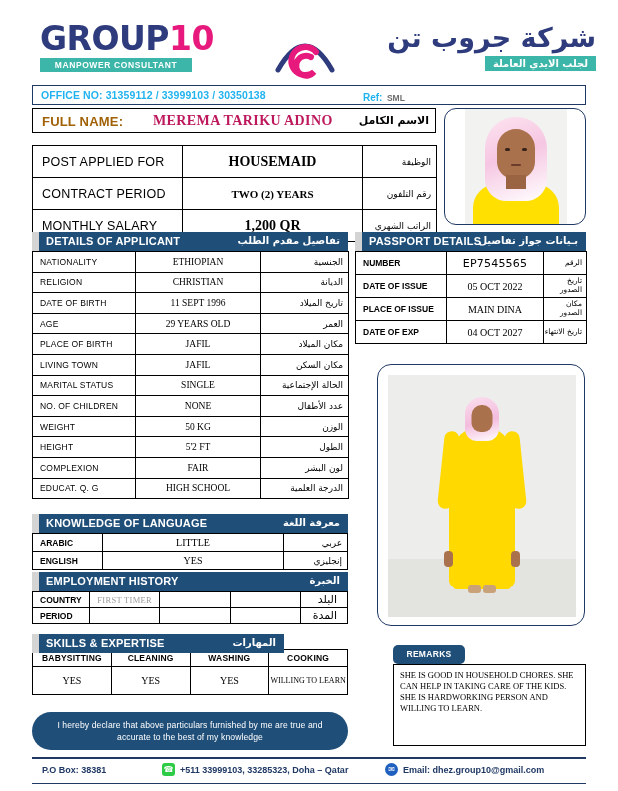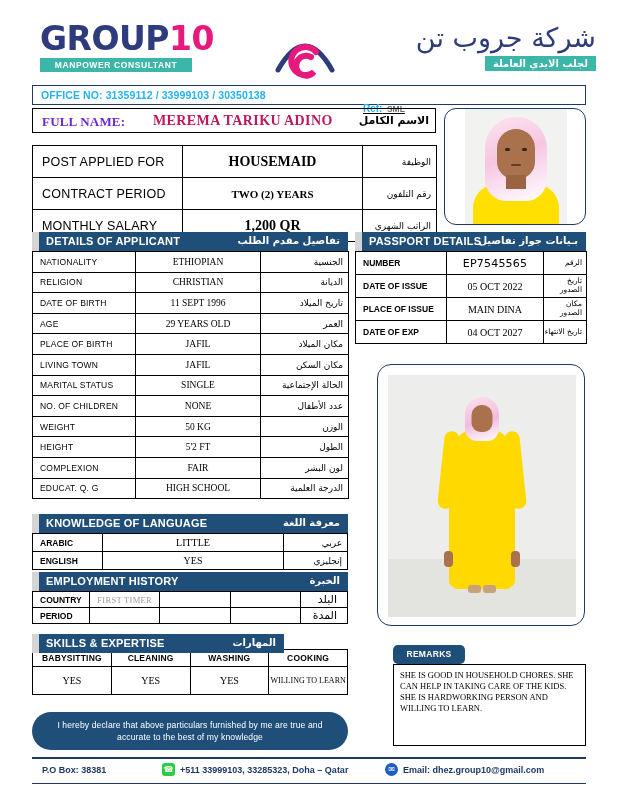--- a/index.html
+++ b/index.html
@@ -32,50 +32,50 @@
     font-size: 8.5px; font-weight: 700; letter-spacing: 0.6px;
     text-align: center; padding: 2px 0 2px 0; width: 152px;
   }
   .logo-mark { position: absolute; left: 272px; top: 20px; width: 66px; height: 60px; }
   .ar-title {
     position: absolute; right: 22px; top: 24px; text-align: right;
     direction: rtl;
   }
   .ar-title .ar-name {
     font-family: "DejaVu Sans", sans-serif;
-    font-size: 27px; font-weight: 400; color: #2e3b7d; line-height: 1.05;
+    font-size: 27px; font-weight: 700; color: #2e3b7d; line-height: 1.05;
   }
   .ar-title .ar-tag {
     margin-top: 4px; background: #3bb6a8; color: #fff;
     font-family: "DejaVu Sans", sans-serif;
     font-size: 10px; font-weight: 700; padding: 2px 8px;
     display: inline-block;
   }
 
   
   .office-bar {
     position: absolute; left: 32px; top: 85px; width: 554px; height: 20px;
     border: 1px solid #1f3864;
   }
   .office-no {
     position: absolute; left: 8px; top: 3px;
     font-size: 10.5px; font-weight: 700; color: #21b3ef; letter-spacing: 0.1px;
   }
-  .ref-wrap { position: absolute; left: 330px; top: 12px; text-decoration: underline; }
+  .ref-wrap { position: absolute; left: 330px; top: 1px; }
   .ref-lbl { font-size: 10px; font-weight: 700; color: #21b3ef; }
   .ref-val { font-size: 8.5px; font-weight: 700; color: #6d6d6d; }
 
   
   .name-row {
     position: absolute; left: 32px; top: 108px; width: 404px; height: 25px;
     border: 1px solid #000; border-top: 1px solid #000;
   }
   .name-lbl {
     position: absolute; left: 9px; top: 5px;
-    font-size: 13px; font-weight: 700; color: #6d28d9; letter-spacing: 0.2px; font-family: Liberation Serif, serif;
+    font-size: 13px; font-weight: 700; color: #a16207; letter-spacing: 0.2px;
   }
   .name-val {
     position: absolute; left: 120px; top: 4px;
     font-family: "Liberation Serif", serif;
     font-size: 14px; font-weight: 700; color: #be185d; letter-spacing: 0.4px;
   }
   .name-ar {
     position: absolute; right: 6px; top: 5px; direction: rtl;
     font-family: "DejaVu Sans", sans-serif; font-size: 11px; font-weight: 700;
   }

